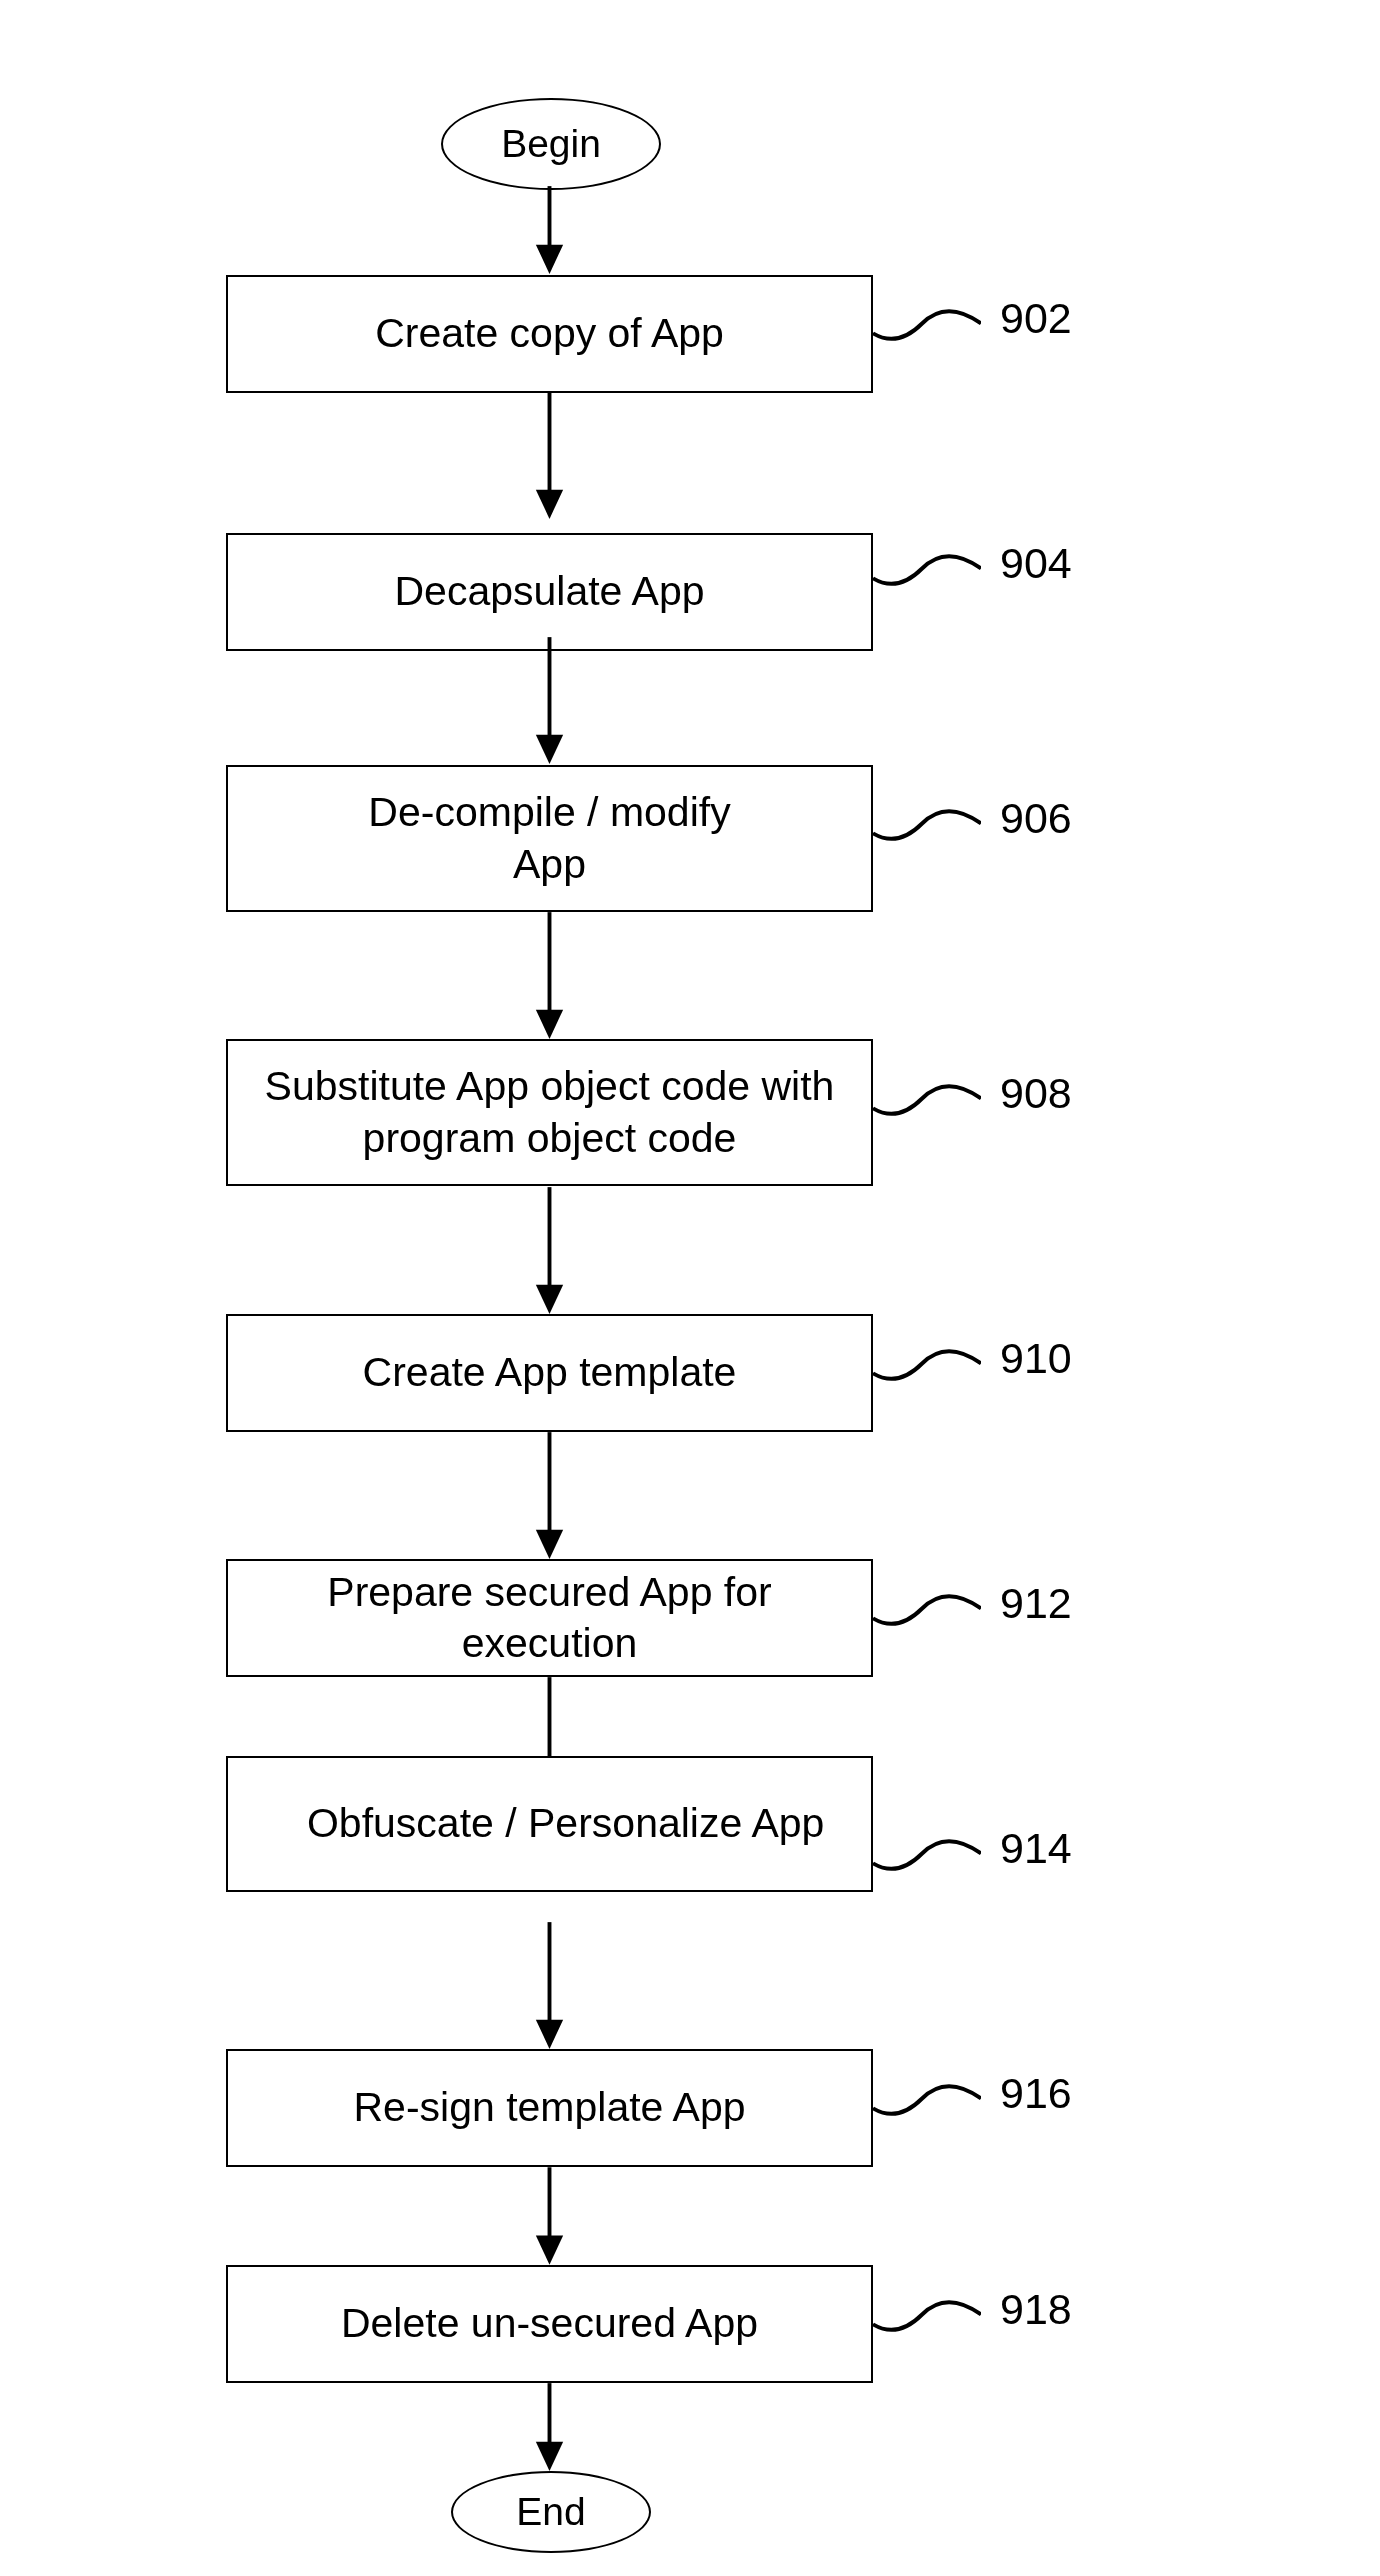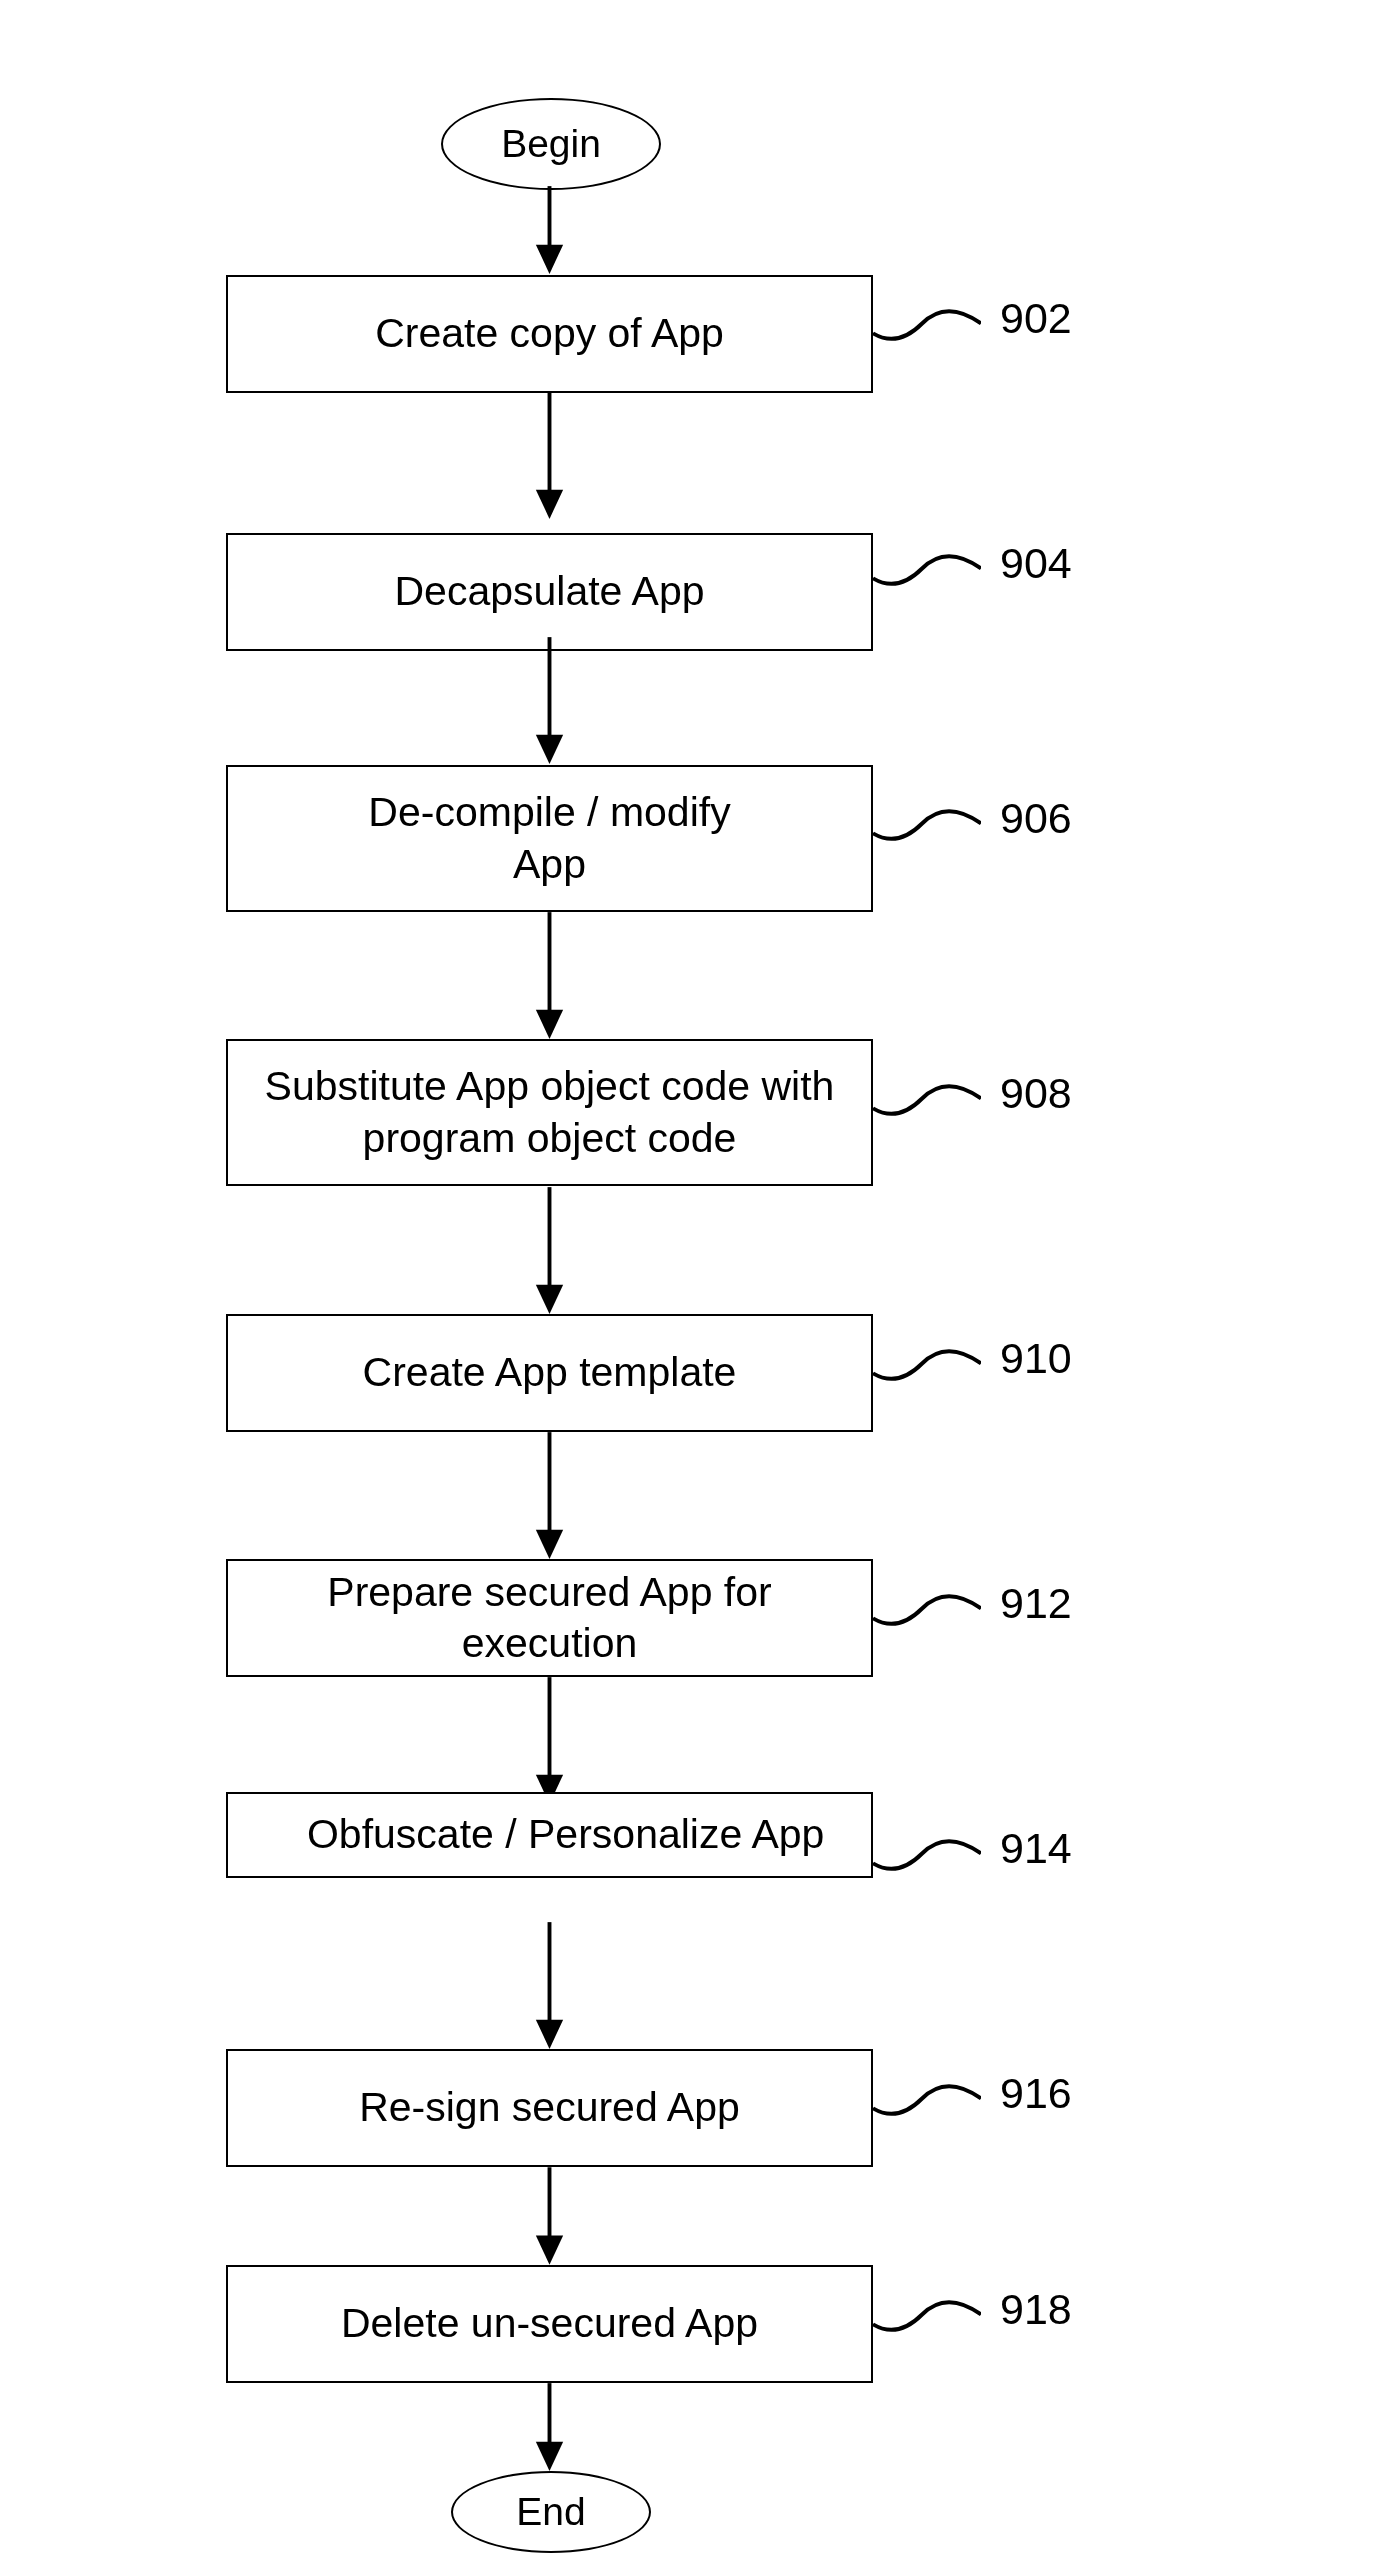--- a/index.html
+++ b/index.html
@@ -122,32 +122,32 @@
   <svg class="squiggle" style="left:873px; top:1579px; width:108px; height:59px;" viewBox="0 0 110 60">
     <path d="M0 40 Q 25 55 50 30 Q 75 5 110 30" stroke="#000" stroke-width="4" fill="none"></path>
   </svg>
   <div class="ref-label" style="left:1000px; top:1579px;">912</div>
 
   <svg class="connector" style="left:530px; top:1677px; width:39px; height:127px;" viewBox="0 0 40 130">
     <line x1="20" y1="0" x2="20" y2="106" stroke="#000" stroke-width="4"></line>
     <polygon points="20,130 6,100 34,100" fill="#000"></polygon>
   </svg>
 
-  <div class="process-box" style="left:226px; top:1792px; width:647px; height:86px;padding-left:48px;">Obfuscate / Personalize App</div>
+  <div class="process-box" style="left:226px; top:1756px; width:647px; height:136px;padding-left:48px;">Obfuscate / Personalize App</div>
   <svg class="squiggle" style="left:873px; top:1824px; width:108px; height:59px;" viewBox="0 0 110 60">
     <path d="M0 40 Q 25 55 50 30 Q 75 5 110 30" stroke="#000" stroke-width="4" fill="none"></path>
   </svg>
   <div class="ref-label" style="left:1000px; top:1824px;">914</div>
 
   <svg class="connector" style="left:530px; top:1922px; width:39px; height:127px;" viewBox="0 0 40 130">
     <line x1="20" y1="0" x2="20" y2="106" stroke="#000" stroke-width="4"></line>
     <polygon points="20,130 6,100 34,100" fill="#000"></polygon>
   </svg>
 
-  <div class="process-box" style="left:226px; top:2049px; width:647px; height:118px;">Re-sign secured App</div>
+  <div class="process-box" style="left:226px; top:2049px; width:647px; height:118px;">Re-sign template App</div>
   <svg class="squiggle" style="left:873px; top:2069px; width:108px; height:59px;" viewBox="0 0 110 60">
     <path d="M0 40 Q 25 55 50 30 Q 75 5 110 30" stroke="#000" stroke-width="4" fill="none"></path>
   </svg>
   <div class="ref-label" style="left:1000px; top:2069px;">916</div>
 
   <svg class="connector" style="left:530px; top:2167px; width:39px; height:98px;" viewBox="0 0 40 100">
     <line x1="20" y1="0" x2="20" y2="76" stroke="#000" stroke-width="4"></line>
     <polygon points="20,100 6,70 34,70" fill="#000"></polygon>
   </svg>
 

